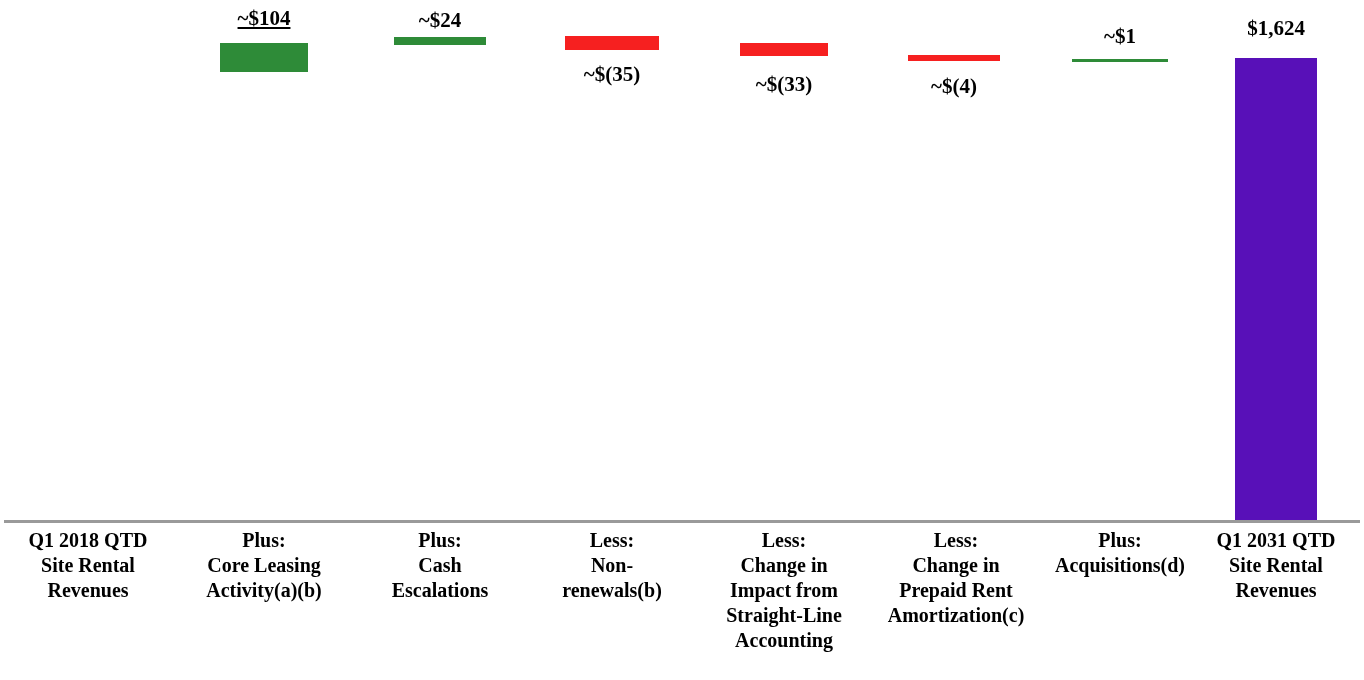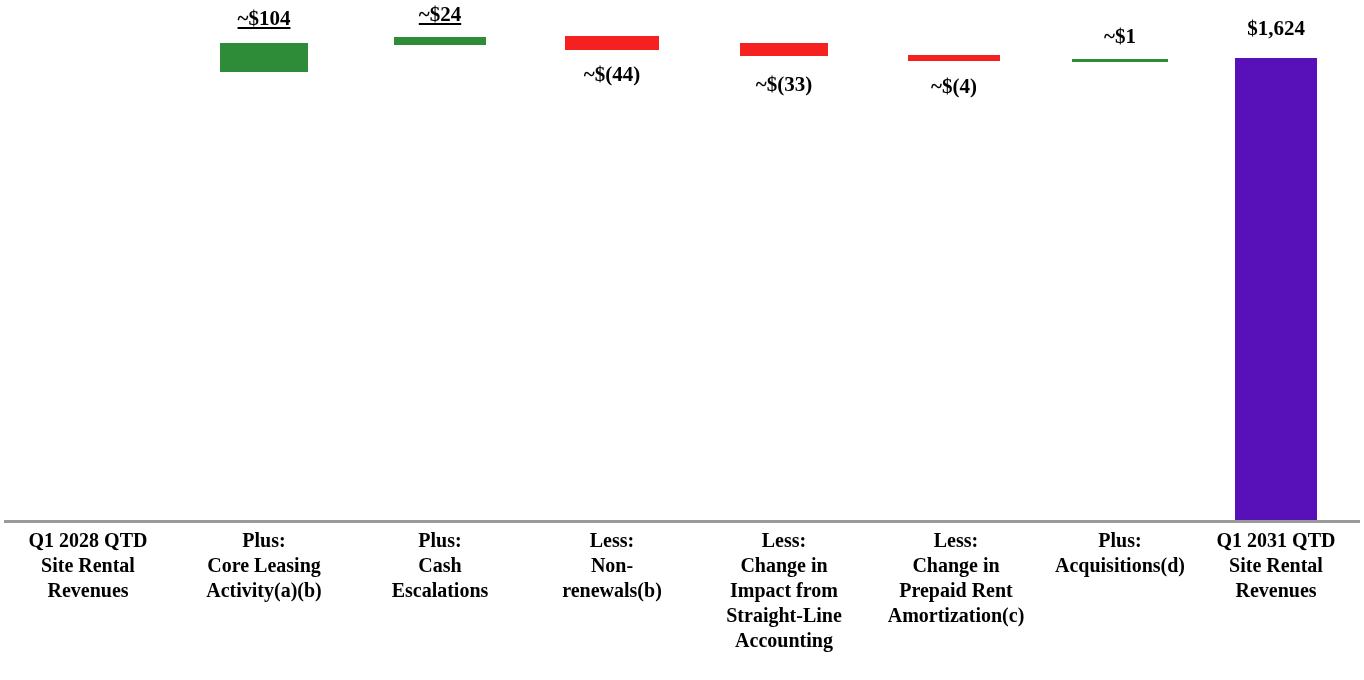--- a/index.html
+++ b/index.html
@@ -79,27 +79,27 @@
 
   <div id="plot">
 
 
     <div class="col" style="left:180px; width:168px;">
       <div class="dlabel" style="top:6px;text-decoration:underline;">~$104</div>
       <div class="bar" style="top:43px; height:29px; width:88px; background:#2E8B38;"></div>
     </div>
 
     <div class="col" style="left:356px; width:168px;">
-      <div class="dlabel" style="top:2px;text-decoration:underline;">~$24</div>
+      <div class="dlabel" style="top:8px;">~$24</div>
       <div class="bar" style="top:37px; height:8px; width:92px; background:#2E8B38;"></div>
     </div>
 
     <div class="col" style="left:528px; width:168px;">
       <div class="bar" style="top:36px; height:14px; width:94px; background:#F62020;"></div>
-      <div class="dlabel" style="top:62px;">~$(44)</div>
+      <div class="dlabel" style="top:62px;">~$(35)</div>
     </div>
 
     <div class="col" style="left:700px; width:168px;">
       <div class="bar" style="top:43px; height:13px; width:88px; background:#F62020;"></div>
       <div class="dlabel" style="top:72px;">~$(33)</div>
     </div>
 
     <div class="col" style="left:870px; width:168px;">
       <div class="bar" style="top:55px; height:6px; width:92px; background:#F62020;"></div>
       <div class="dlabel" style="top:74px;">~$(4)</div>
@@ -112,21 +112,21 @@
 
     <div class="col" style="left:1192px; width:168px;">
       <div class="dlabel" style="top:16px;">$1,624</div>
       <div class="bar" style="top:58px; height:462px; width:82px; background:#5810B8;"></div>
     </div>
 
     <div class="axis-line"></div>
   </div>
 
   <div id="xlabels">
-    <div class="xlabel" style="left:4px; width:168px;">Q1 2028 QTD
+    <div class="xlabel" style="left:4px; width:168px;">Q1 2018 QTD
 Site Rental
 Revenues</div>
     <div class="xlabel" style="left:180px; width:168px;">Plus:
 Core Leasing
 Activity(a)(b)</div>
     <div class="xlabel" style="left:356px; width:168px;">Plus:
 Cash
 Escalations</div>
     <div class="xlabel" style="left:528px; width:168px;">Less:
 Non-

